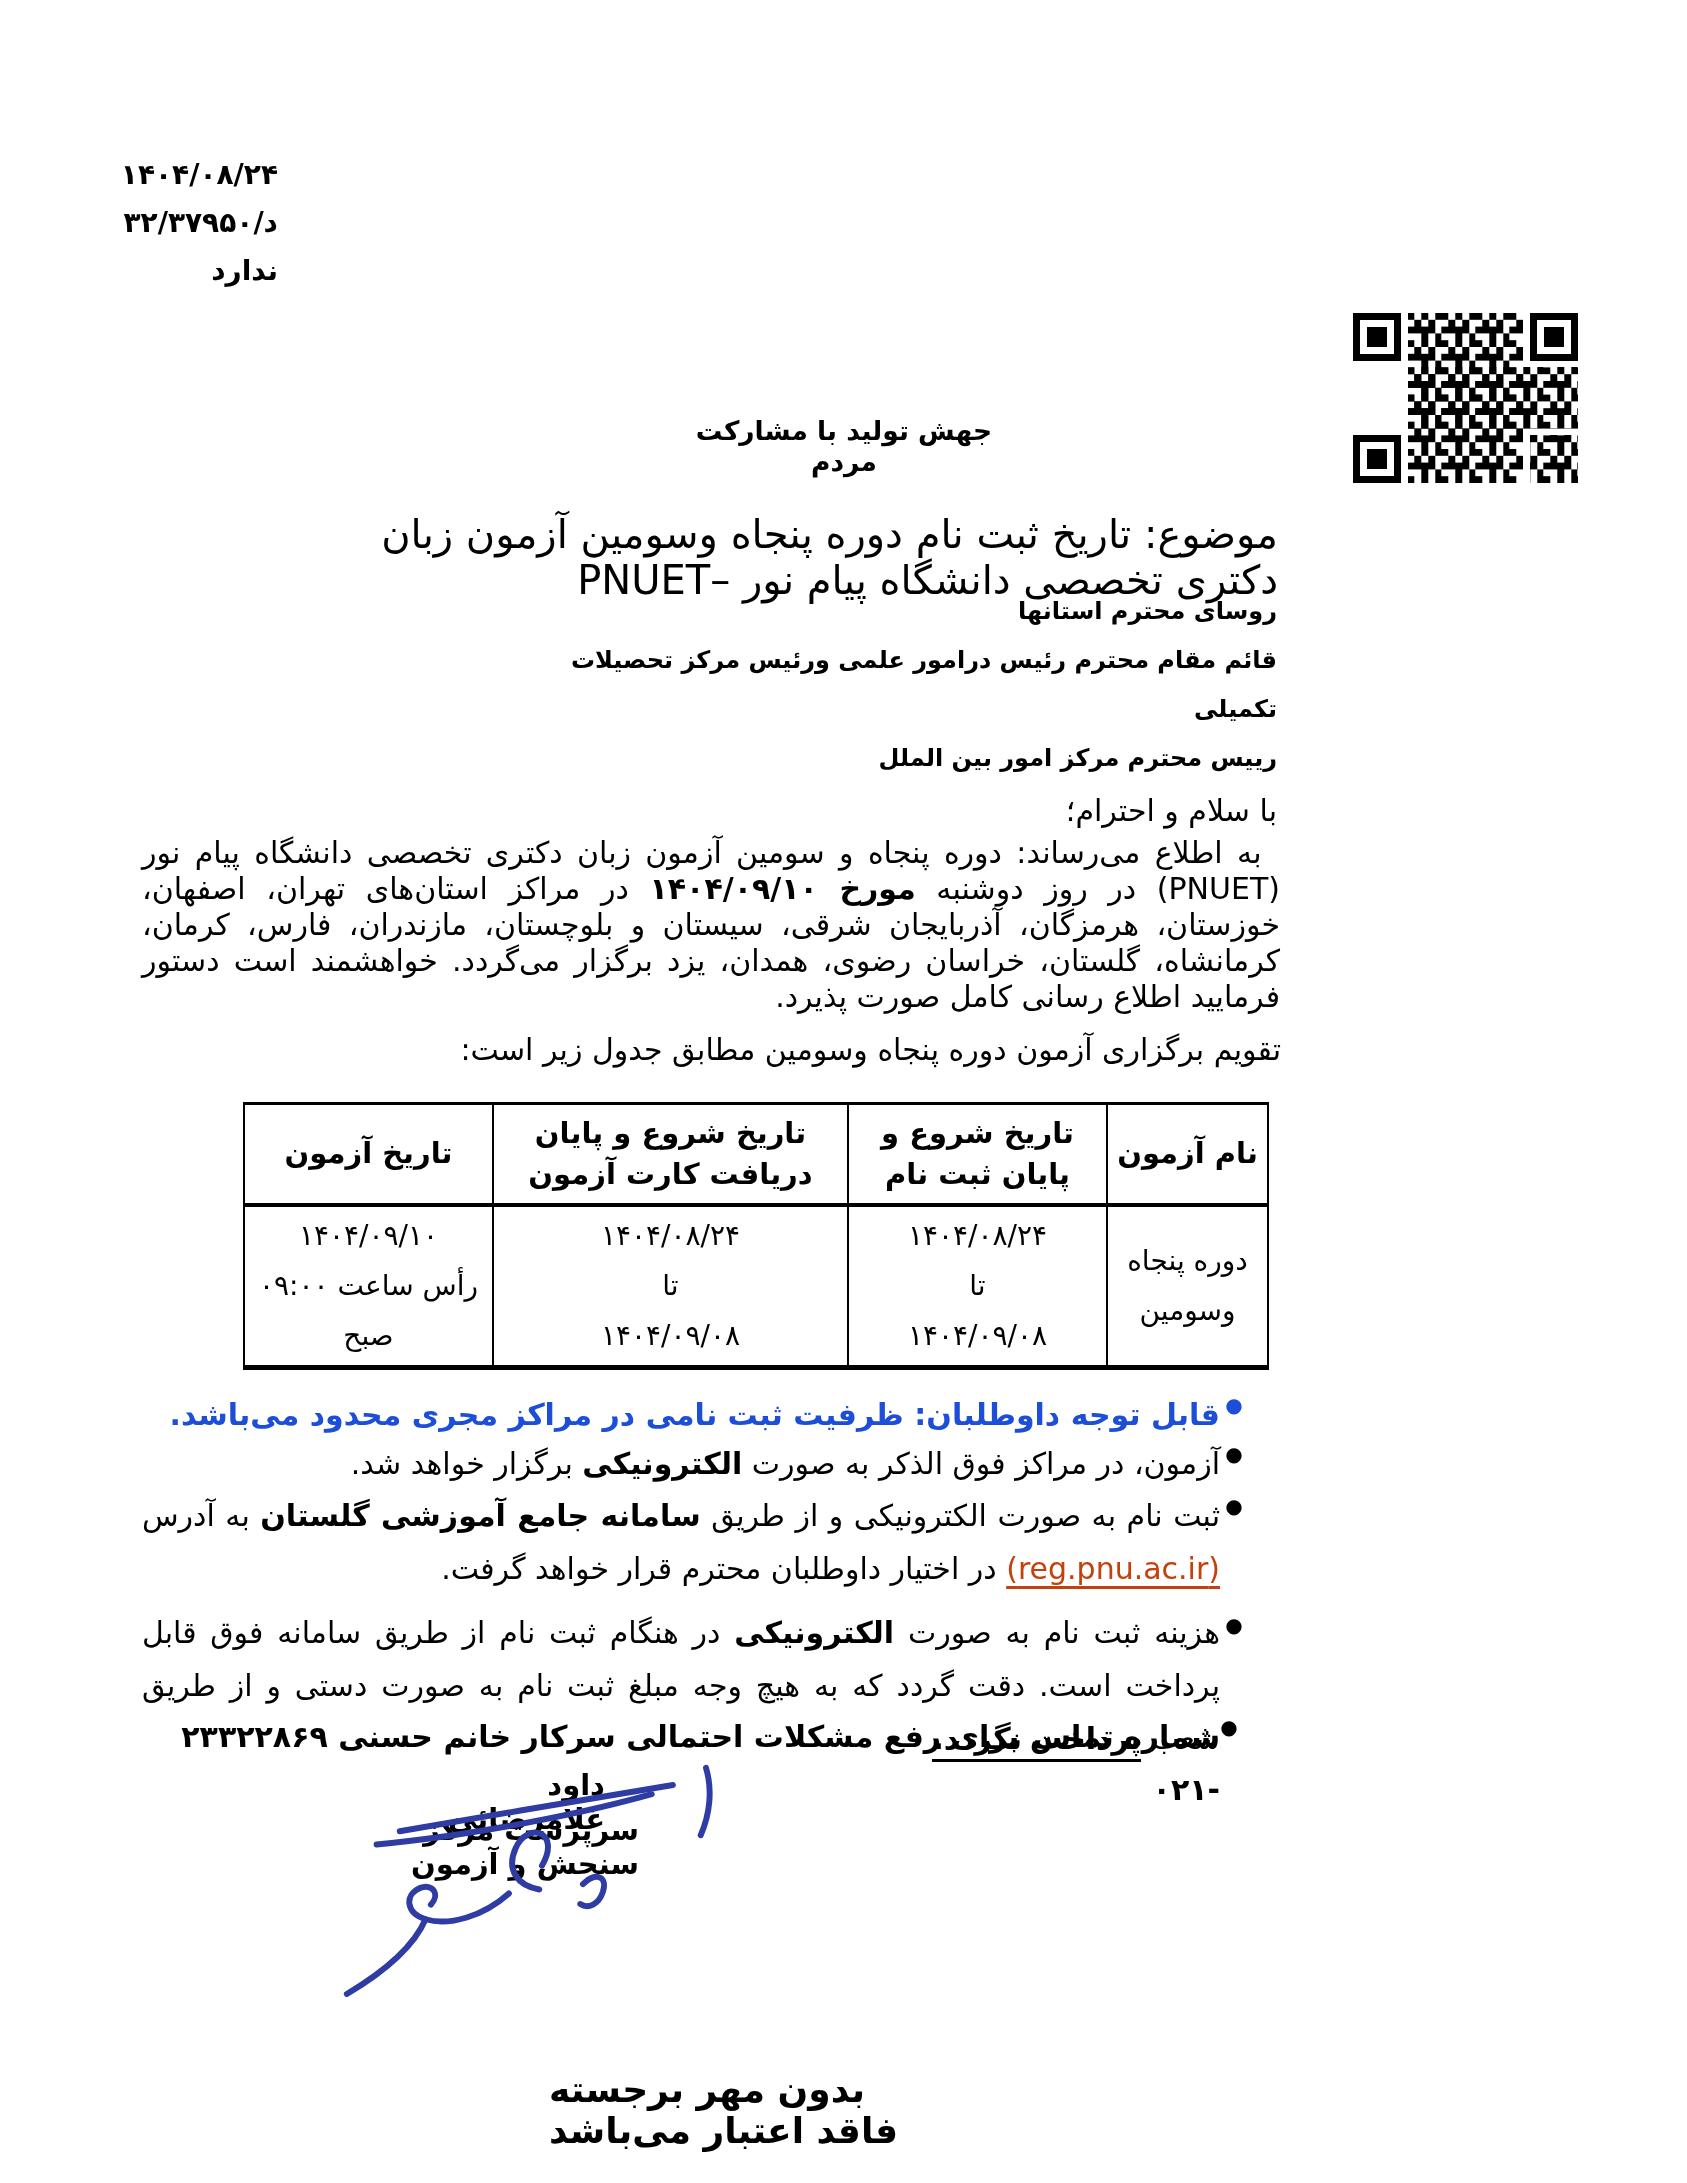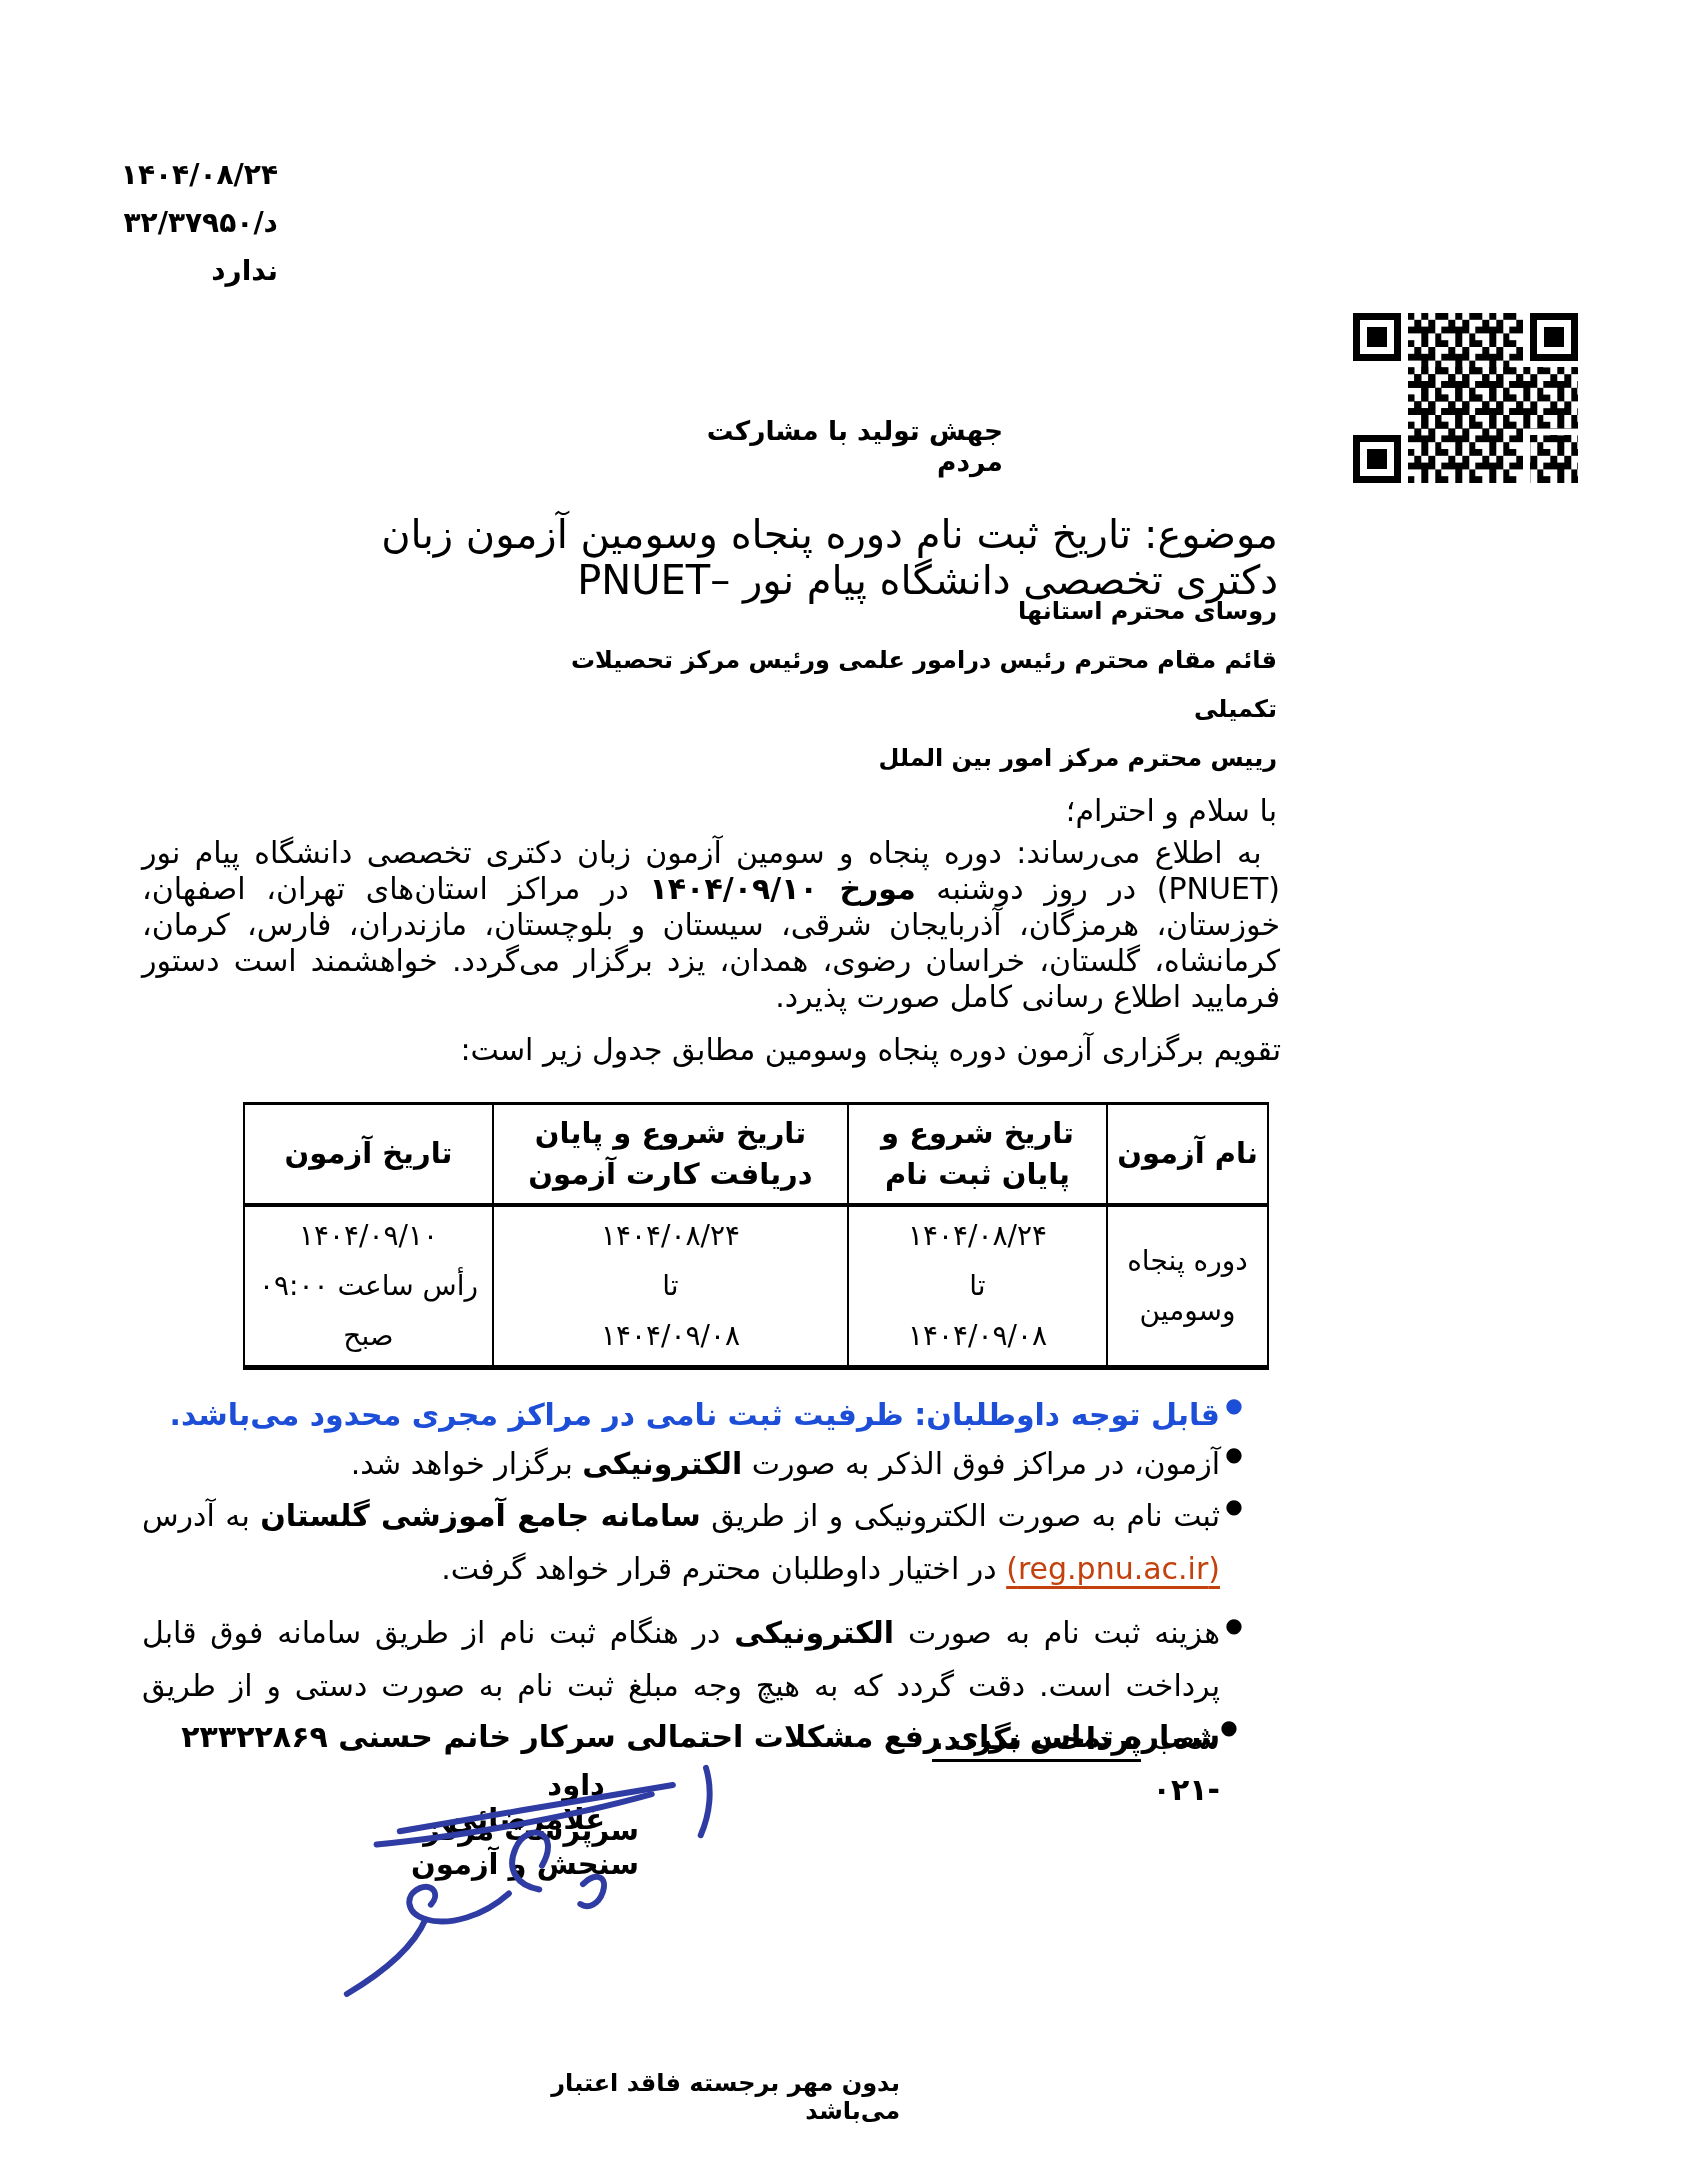--- a/index.html
+++ b/index.html
@@ -15,21 +15,21 @@
   
   .meta { left:89px; top:155px; width:189px; text-align:right; direction:ltr;
           font-size:28px; font-weight:bold; }
   .meta .meta-line { height:48px; line-height:40px; }
   .meta .attach { padding-left:93px; }
 
   
   .qr { left:1353px; top:313px; width:225px; height:170px; }
 
   
-  .slogan { left:685px; top:415px; width:318px; text-align:right;
+  .slogan { left:685px; top:415px; width:318px; text-align:center;
             font-size:26.5px; font-weight:bold; }
 
   
   .subject { left:278px; top:511px; width:1000px; text-align:right; font-size:40px; }
 
   
   .recipients { left:516px; top:587px; width:761px; text-align:right;
                 font-size:24px; font-weight:bold; line-height:49px; }
 
   .salutation { left:880px; top:793px; width:397px; text-align:right; font-size:30px; }
@@ -59,22 +59,22 @@
           text-underline-offset:6.6px; cursor:pointer; }
   .ub { font-weight:bold; border-bottom:3.3px solid #000; padding-bottom:2.6px; }
 
   
   .sig-name  { left:400px; top:1768px; width:205px; text-align:right;
                font-size:29px; font-weight:bold; }
   .sig-title { left:327px; top:1813px; width:312px; text-align:right;
                font-size:29px; font-weight:bold; }
   .sig-svg { left:284px; top:1753px; width:463px; height:265px; pointer-events:none; }
 
-  .footer { left:549px; top:2069px; width:351px; text-align:right;
-            font-size:24px; font-weight:bold; }
+  .footer { left:549px; top:2069px; width:351px; text-align:left;
+            font-size:36px; font-weight:bold; }
 </style>
 </head>
 <body>
 
 <div class="abs meta">
   <div class="meta-line">۱۴۰۴/۰۸/۲۴</div>
   <div class="meta-line">د/۳۲/۳۷۹۵۰</div>
   <div class="meta-line attach">ندارد</div>
 </div>
 

